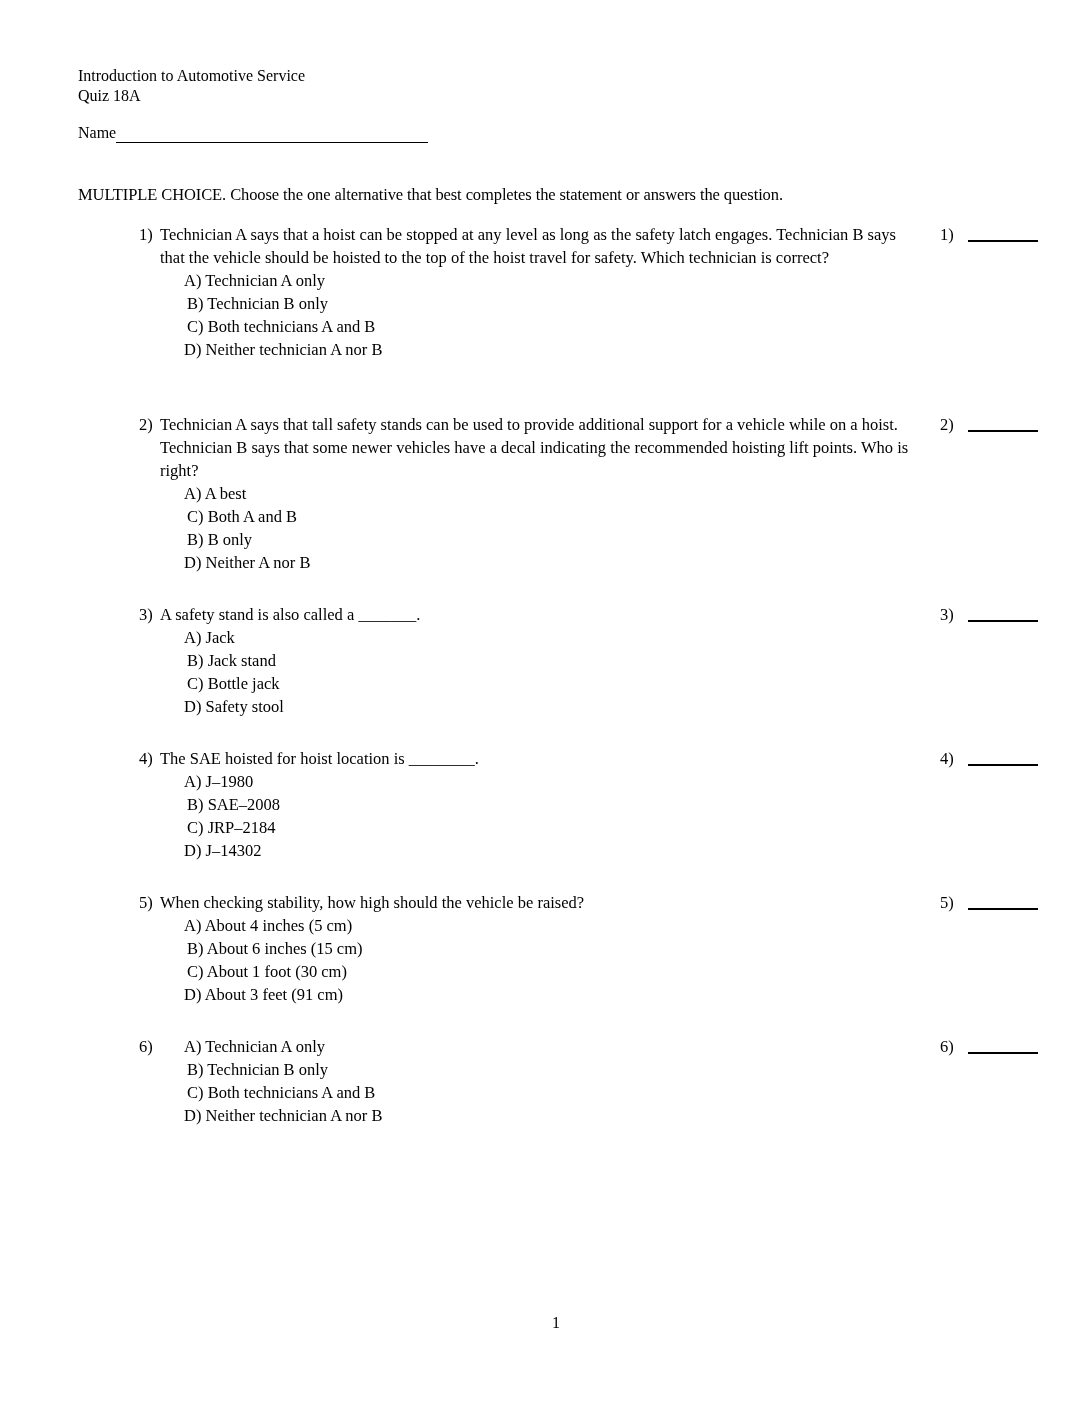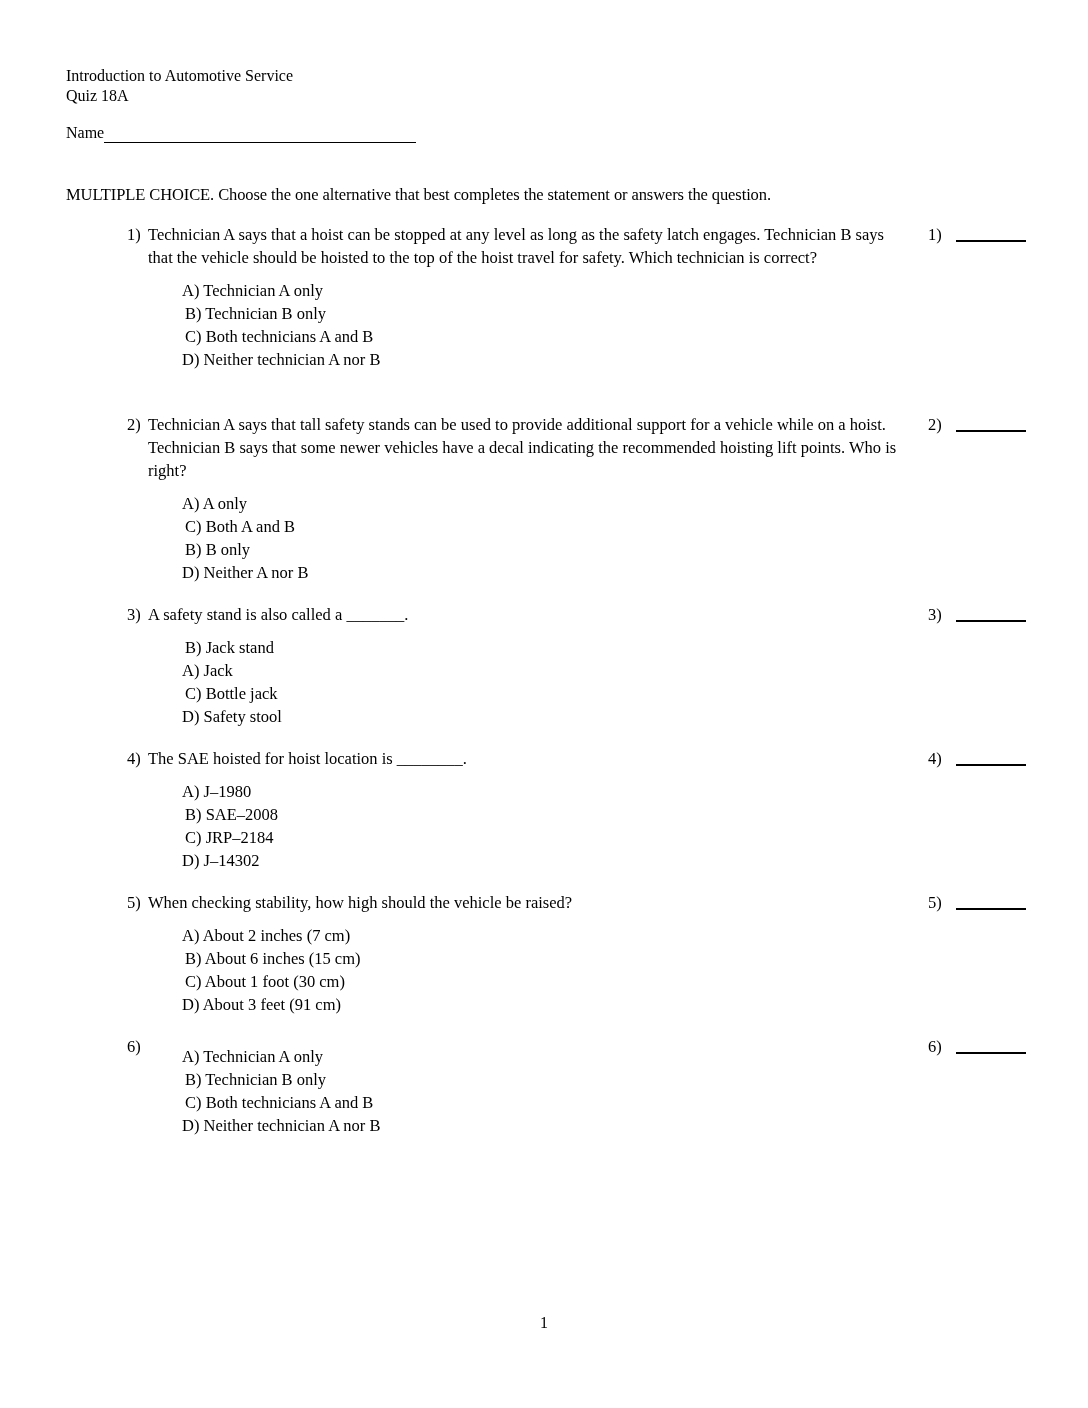--- a/index.html
+++ b/index.html
@@ -10,21 +10,21 @@
     body {
       width: 1088px;
       height: 1408px;
       position: relative;
       overflow: hidden;
       color: #000;
       font-family: "Liberation Serif", "DejaVu Serif", serif;
     }
     .page {
       position: absolute;
-      left: 0; top: 0;
+      left: 12px; top: 0;
       width: 963px; height: 1408px;
     }
     .header {
       position: absolute;
       left: 66px;
       top: 66px;
       font-size: 16px;
       line-height: 20px;
     }
     .header .line { display: block; }
@@ -69,21 +69,21 @@
       position: relative;
       padding-left: 21px;
     }
     .q-num {
       position: absolute;
       left: 0;
       top: 0;
     }
     .choices {
       list-style: none;
-      margin: 10px;
+      margin: 0;
       padding: 0;
     }
     .choice {
       padding-left: 45px;
       white-space: nowrap;
       cursor: pointer;
     }
     .choice .letter { display: inline-block; }
     .choice.b .letter, .choice.c .letter { margin-left: 3px; }
     .answer-slot {
@@ -151,39 +151,39 @@
     <span class="ans-num">1)</span>
     <input class="answer-blank" type="text" value="" style="">
   </div>
 
   <div class="question" style="top:413px;">
     <div class="q-stem">
       <span class="q-num">2)</span>
       <span>Technician A says that tall safety stands can be used to provide additional support for a vehicle while on a hoist.  Technician B says that some newer vehicles have a decal indicating the recommended hoisting lift points. Who is right?</span>
     </div>
     <ul class="choices">
-      <li class="choice a"><span class="letter">A)</span> <span>A only</span></li>
+      <li class="choice a"><span class="letter">A)</span> <span>A best</span></li>
       <li class="choice c"><span class="letter">C)</span> <span>Both A and B</span></li>
       <li class="choice b"><span class="letter">B)</span> <span>B only</span></li>
       <li class="choice d"><span class="letter">D)</span> <span>Neither A nor B</span></li>
     </ul>
   </div>
   <div class="answer-slot" style="top:415px;">
     <span class="ans-num">2)</span>
     <input class="answer-blank" type="text" value="" style="">
   </div>
 
   <div class="question" style="top:603px;">
     <div class="q-stem">
       <span class="q-num">3)</span>
       <span>A safety stand is also called a _______.</span>
     </div>
     <ul class="choices">
+      <li class="choice a"><span class="letter">A)</span> <span>Jack</span></li>
       <li class="choice b"><span class="letter">B)</span> <span>Jack stand</span></li>
-      <li class="choice a"><span class="letter">A)</span> <span>Jack</span></li>
       <li class="choice c"><span class="letter">C)</span> <span>Bottle jack</span></li>
       <li class="choice d"><span class="letter">D)</span> <span>Safety stool</span></li>
     </ul>
   </div>
   <div class="answer-slot" style="top:605px;">
     <span class="ans-num">3)</span>
     <input class="answer-blank" type="text" value="" style="">
   </div>
 
   <div class="question" style="top:747px;">
@@ -202,21 +202,21 @@
     <span class="ans-num">4)</span>
     <input class="answer-blank" type="text" value="" style="">
   </div>
 
   <div class="question" style="top:891px;">
     <div class="q-stem">
       <span class="q-num">5)</span>
       <span>When checking stability, how high should the vehicle be raised?</span>
     </div>
     <ul class="choices">
-      <li class="choice a"><span class="letter">A)</span> <span>About 2 inches (7 cm)</span></li>
+      <li class="choice a"><span class="letter">A)</span> <span>About 4 inches (5 cm)</span></li>
       <li class="choice b"><span class="letter">B)</span> <span>About 6 inches (15 cm)</span></li>
       <li class="choice c"><span class="letter">C)</span> <span>About 1 foot (30 cm)</span></li>
       <li class="choice d"><span class="letter">D)</span> <span>About 3 feet (91 cm)</span></li>
     </ul>
   </div>
   <div class="answer-slot" style="top:893px;">
     <span class="ans-num">5)</span>
     <input class="answer-blank" type="text" value="" style="">
   </div>
 

